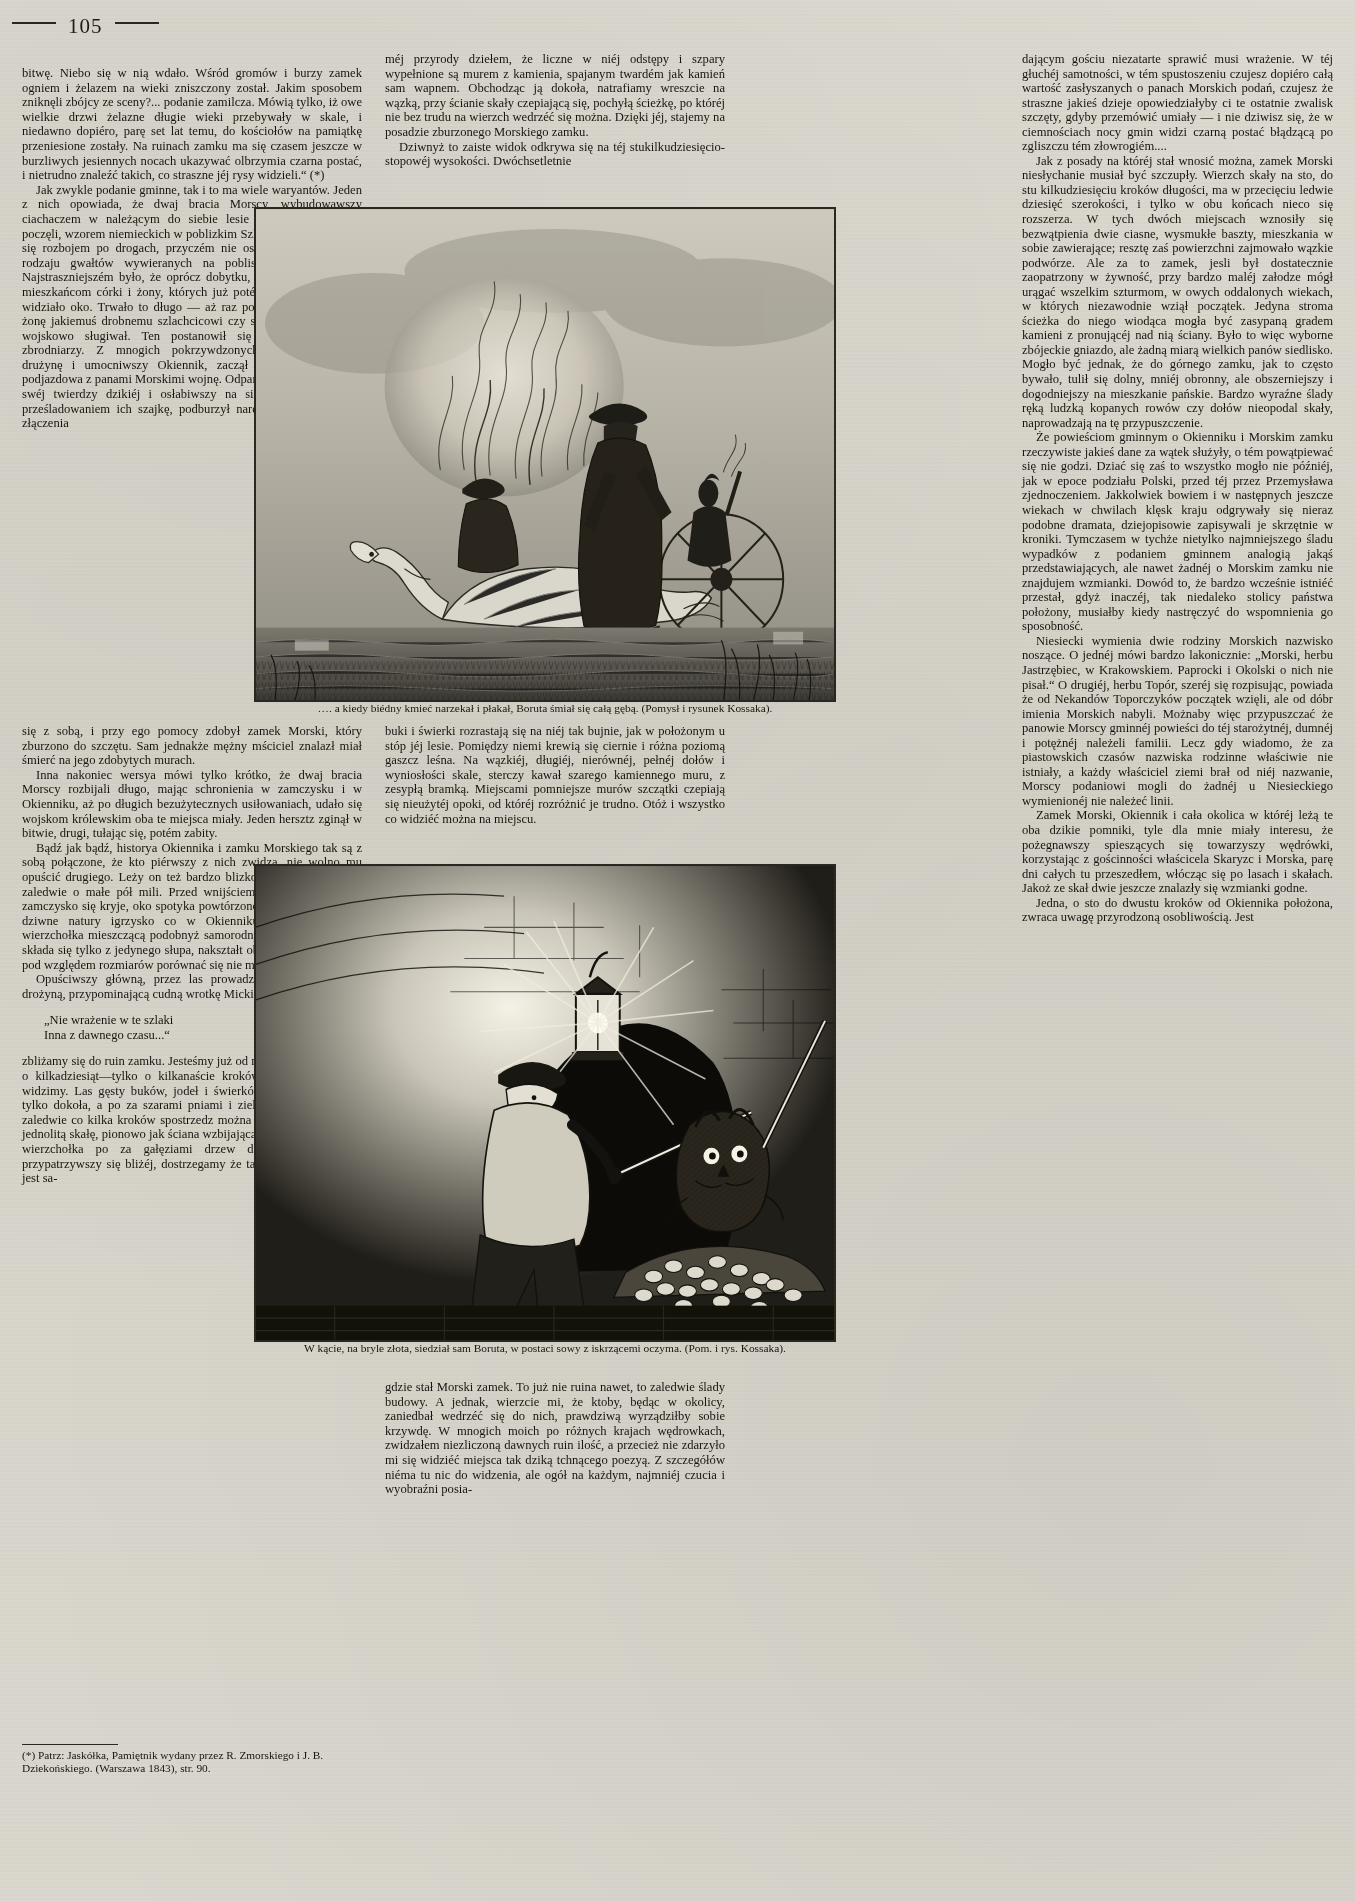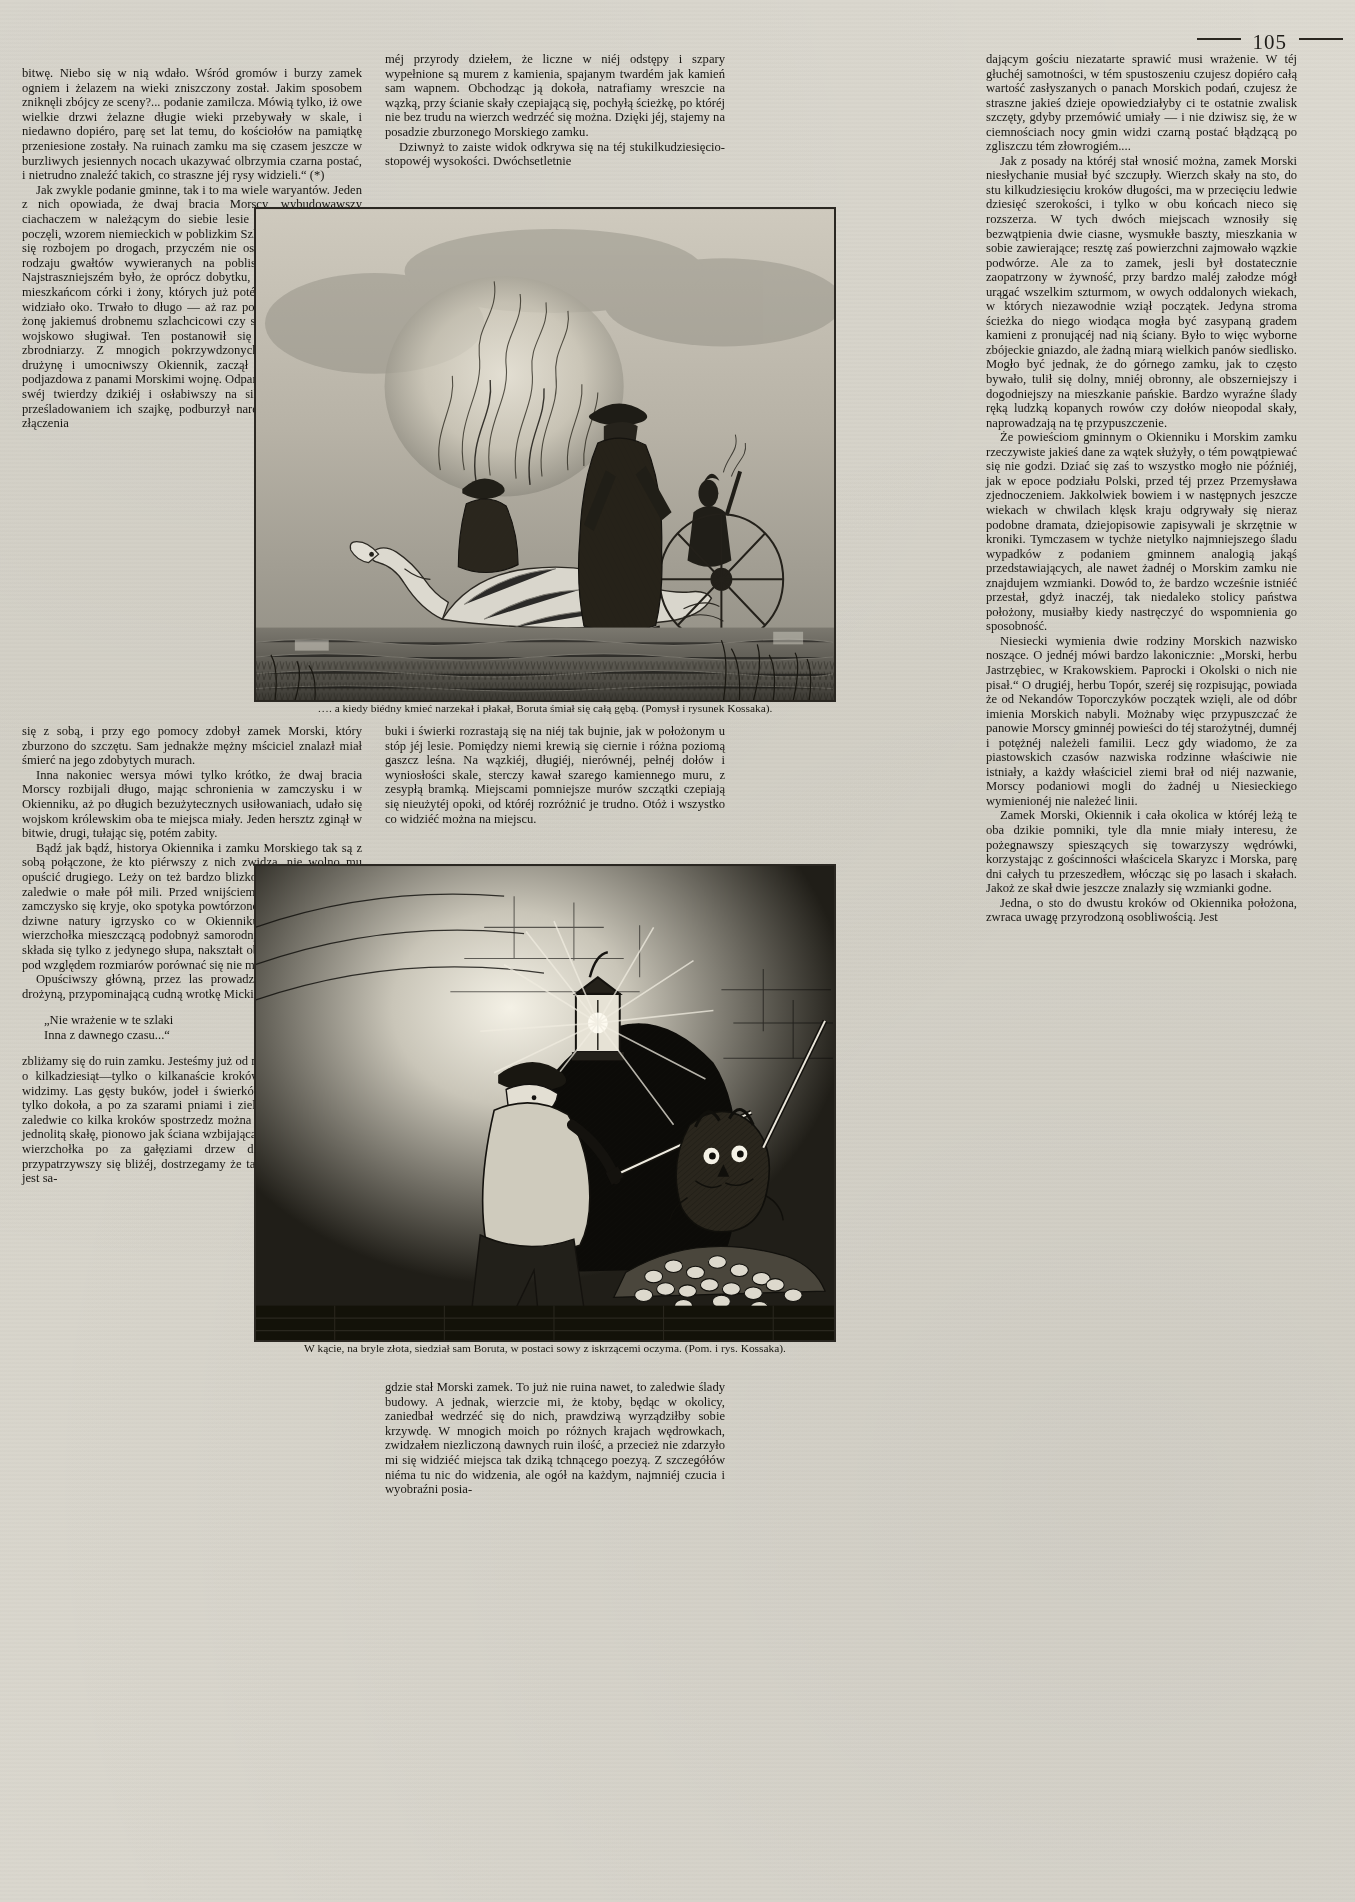--- a/index.html
+++ b/index.html
@@ -30,24 +30,24 @@
     inset: 0;
     pointer-events: none;
     background-image:
       repeating-linear-gradient(0deg, rgba(255,255,255,0.035) 0 2px, rgba(0,0,0,0.012) 2px 4px);
     opacity: .7;
   }
 
   
   .page-header {
     position: absolute;
-    top: 30px;
+    top: 14px;
     left: 0;
     width: 100%;
-    text-align: right;
+    text-align: left;
     font-size: 20px;
     letter-spacing: 1px;
     color: #1d1b17;
   }
   .page-header .rule {
     display: inline-block;
     width: 44px;
     height: 2px;
     background: #2a2720;
     vertical-align: middle;
@@ -84,21 +84,21 @@
   .col p {
     margin: 0 0 0 0;
     text-indent: 14px;
   }
   .col p.noind { text-indent: 0; }
 
   
   .col-right {
     position: absolute;
     top: 0;
-    left: 964px;
+    left: 1000px;
     width: 311px;
     font-size: 12.6px;
     line-height: 14.55px;
     text-align: justify;
     color: #171511;
   }
   .col-right p { margin: 0; text-indent: 14px; }
   .col-right p.noind { text-indent: 0; }
 
   
@@ -491,15 +491,19 @@
         <rect x="0" y="424" width="582" height="34" fill="#131209"></rect>
         <g stroke="#3a372e" stroke-width="1" opacity=".6">
           <path d="M0 436 h582 M0 448 h582"></path>
           <path d="M80 424 v34 M190 424 v34 M300 424 v34 M410 424 v34 M520 424 v34"></path>
         </g>
         <rect x="0" y="0" width="582" height="458" fill="none" stroke="#2a2721" stroke-width="2"></rect>
       </svg>
       <div class="fig-caption">W kącie, na bryle złota, siedział sam Boruta, w postaci sowy z iskrzącemi oczyma. (Pom. i rys. Kossaka).</div>
     </div>
 
+    <div class="footnote" style="left:0; top:1692px; width:340px;">
+      <div class="rule-short"></div>
+      <span>(*) Patrz: Jaskółka, Pamiętnik wydany przez R. Zmorskiego i J. B. Dziekońskiego. (Warszawa 1843), str. 90.</span>
+    </div>
 
   </div>
 </div>
 
 </body></html>

